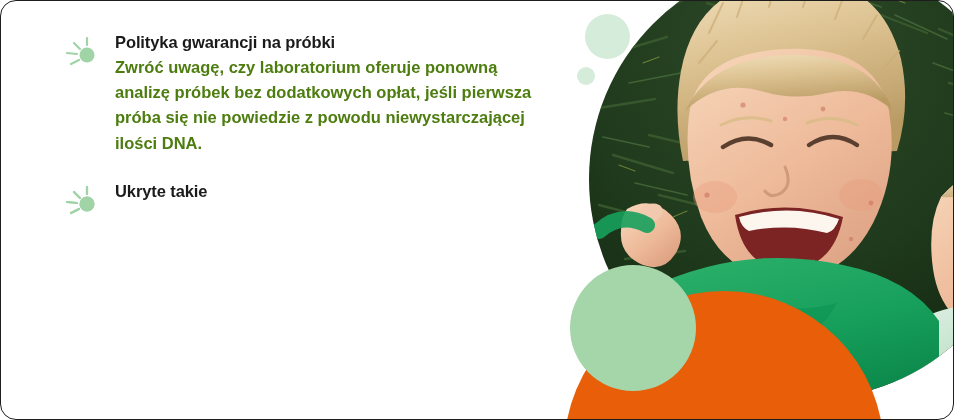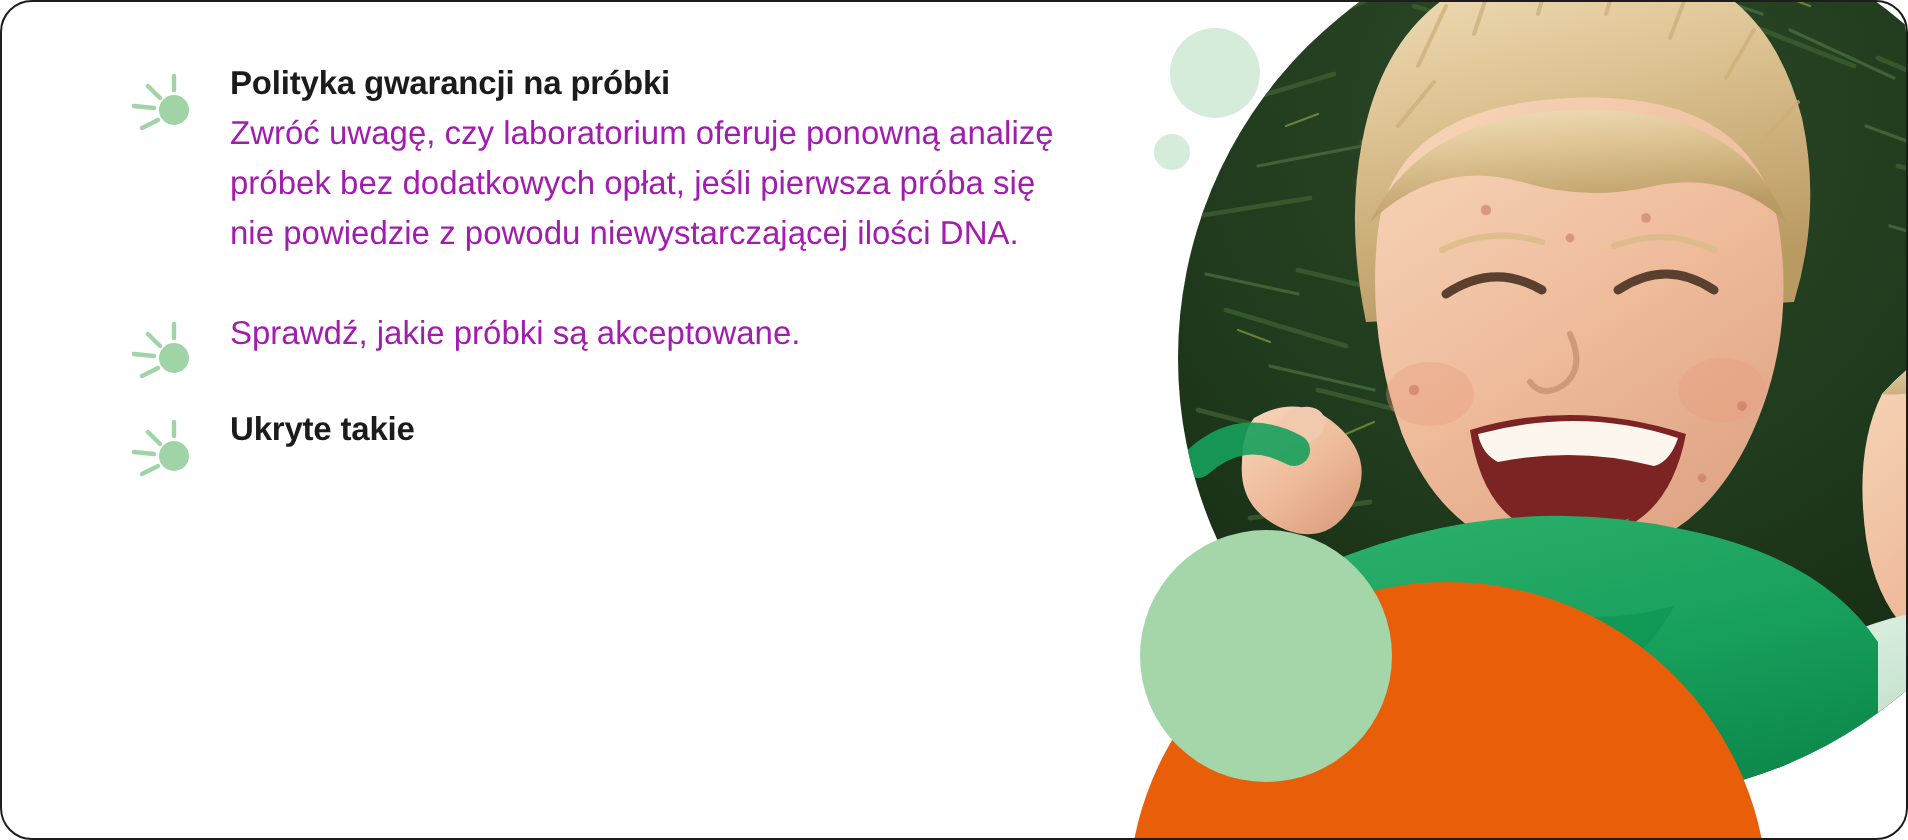--- a/index.html
+++ b/index.html
@@ -63,22 +63,22 @@
     font-weight: 700;
     color: #1b1b1b;
     letter-spacing: -0.1px;
     line-height: 1.35;
     margin: 0 0 2px 0;
   }
 
   .feature-desc {
     display: block;
     font-size: 16.5px;
-    font-weight: 400;
-    color: #a21caf;
+    font-weight: 700;
+    color: #4d7c0f;
     line-height: 1.52;
     margin: 0;
     max-width: 420px;
   }
 
   .feature.compact .feature-desc { max-width: 400px; }
 
   
   .visual {
     position: absolute;
@@ -180,21 +180,20 @@
         <svg width="40" height="38" viewBox="0 0 40 38" xmlns="http://www.w3.org/2000/svg">
           <circle cx="26" cy="21" r="7.5" fill="#a0d4a6"></circle>
           <g stroke="#a0d4a6" stroke-width="2.2" stroke-linecap="round">
             <line x1="26" y1="4" x2="26" y2="11"></line>
             <line x1="13" y1="9" x2="19" y2="15"></line>
             <line x1="6" y1="19" x2="16" y2="20"></line>
             <line x1="10" y1="30" x2="18" y2="26"></line>
           </g>
         </svg>
       </span>
-      <span class="feature-desc">Sprawdź, jakie próbki są akceptowane.</span>
     </div>
 
     <div class="feature">
       <span class="feature-icon">
         <svg width="40" height="38" viewBox="0 0 40 38" xmlns="http://www.w3.org/2000/svg">
           <circle cx="26" cy="21" r="7.5" fill="#a0d4a6"></circle>
           <g stroke="#a0d4a6" stroke-width="2.2" stroke-linecap="round">
             <line x1="26" y1="4" x2="26" y2="11"></line>
             <line x1="13" y1="9" x2="19" y2="15"></line>
             <line x1="6" y1="19" x2="16" y2="20"></line>

